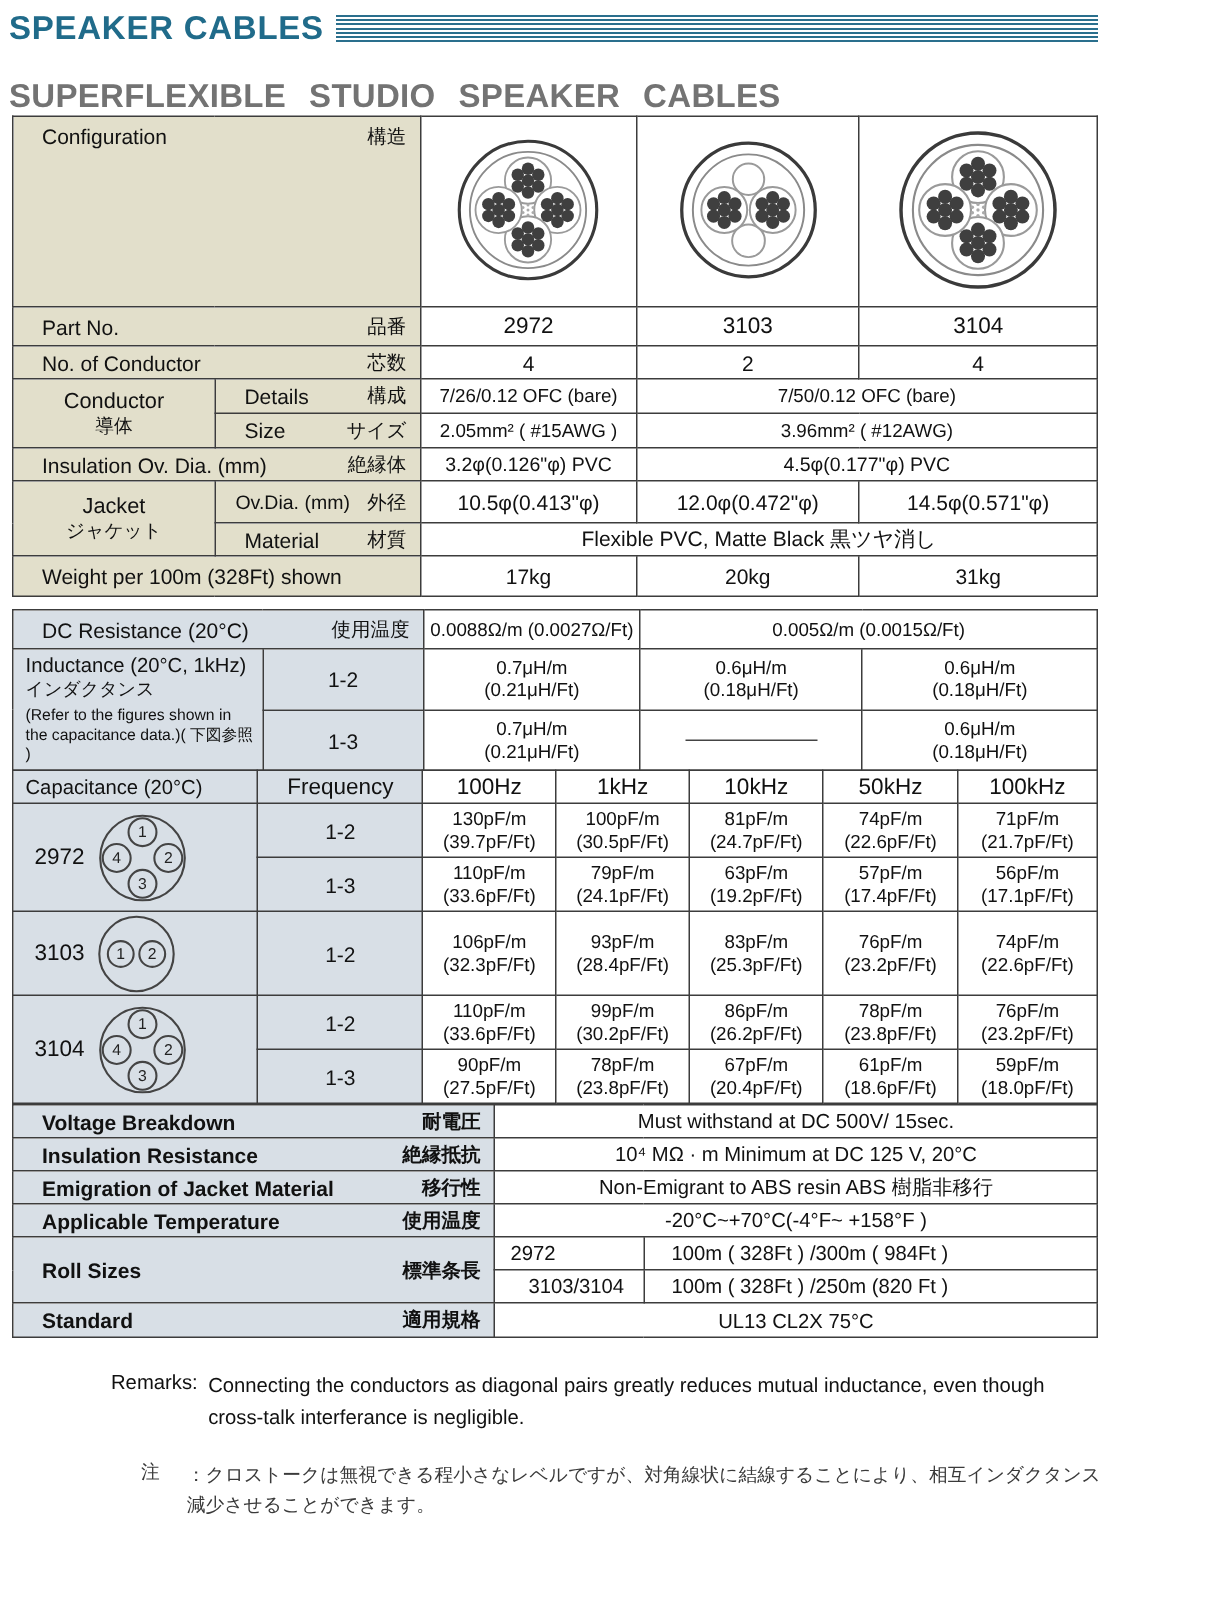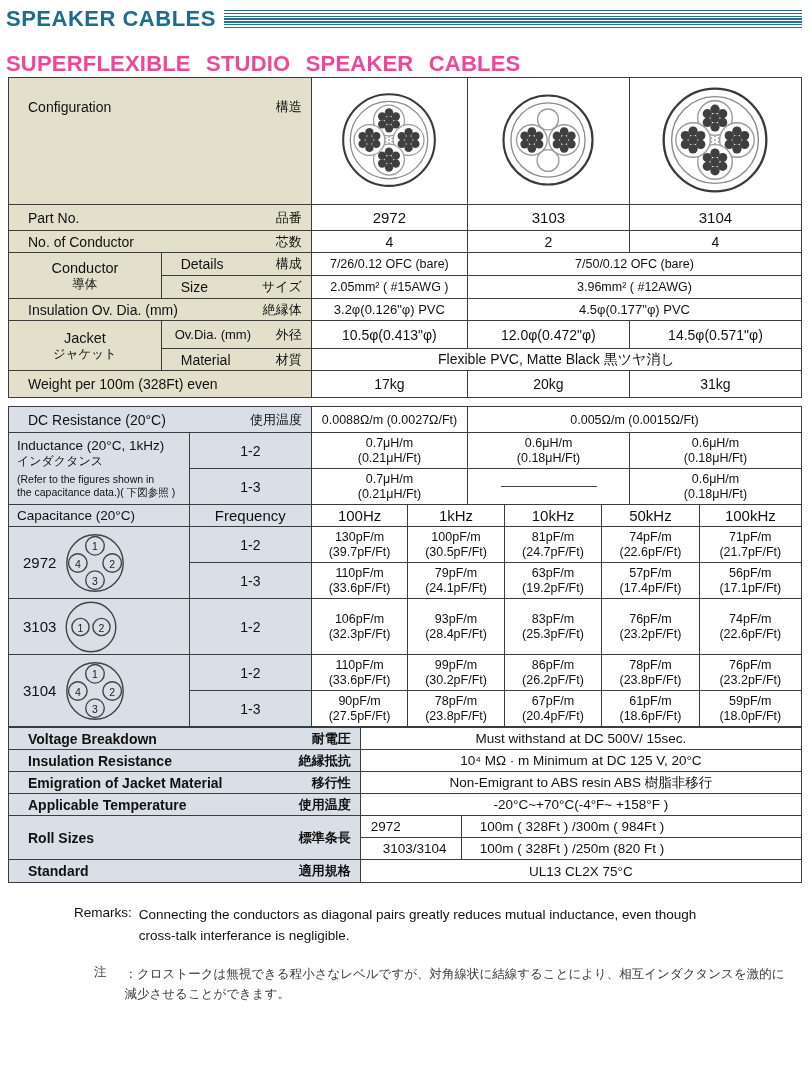--- a/index.html
+++ b/index.html
@@ -1,38 +1,38 @@
 <!DOCTYPE html>
 <html><head>
 <meta charset="utf-8">
 <style>
   html,body{margin:0;padding:0;background:#fff;}
   body{width:811px;font-family:"Liberation Sans","DejaVu Sans",sans-serif;color:#111;}
-  .page{width:802px;height:1069px;overflow:hidden;position:relative;background:#fff;}
+  .page{width:732px;height:1069px;overflow:hidden;position:relative;background:#fff;}
 
   
   .brandrow{display:flex;align-items:center;padding:6px 0 0 6px;height:26px;}
   .brand{color:#206b8a;font-weight:bold;font-size:22px;letter-spacing:.5px;white-space:nowrap;}
   .stripes{flex:1;height:19px;margin-left:8px;background:repeating-linear-gradient(180deg,#2a6f8d 0,#2a6f8d 1.4px,#ffffff 1.4px,#ffffff 2.8px);}
-  .title{margin:19px 0 0 6px;font-size:22px;font-weight:bold;color:#ec4899;word-spacing:9px;letter-spacing:.2px;}
+  .title{margin:19px 0 0 6px;font-size:22px;font-weight:bold;color:#737373;word-spacing:9px;letter-spacing:.2px;}
   .secheading{margin:22px 0 6px 6px;font-size:15.5px;font-weight:bold;word-spacing:5px;}
   .secheading .jp{margin-left:26px;font-size:14.5px;}
   .secheading2{margin:16px 0 5px 6px;font-size:15.5px;font-weight:bold;}
   .secheading2 .jp{margin-left:20px;font-size:14.5px;}
 
   
   table{border-collapse:collapse;table-layout:fixed;margin-left:8px;}
   td{border:1px solid #3c3c3c;padding:0 3px;text-align:center;vertical-align:middle;font-size:13px;color:#111;overflow:hidden;}
   .beige{background:#e2dfcb;}
   .blue{background:#d8dfe6;}
   .lr{display:flex;justify-content:space-between;align-items:center;padding:0 6px 0 16px;}
   .lr .en{font-size:14px;text-align:left;}
   .lr .jp{font-size:13px;}
   .top{vertical-align:top;}
-  .top .lr{padding-top:20px;gap:36px;}
+  .top .lr{padding-top:4px;gap:36px;}
   .ctr2{text-align:center;line-height:1.25;}
   .ctr2 .en{font-size:14.5px;display:block;}
   .ctr2 .jp{font-size:12.5px;display:block;}
   .v2l{white-space:pre-line;line-height:1.18;font-size:12.5px;}
   .pre{white-space:pre-line;}
   .big{font-size:15px;}
   .med{font-size:14px;}
   .sm{font-size:12.5px;}
   .freqhead{font-size:15px;}
   .t2b{margin-top:-1px;padding-left:13px;}
@@ -238,21 +238,21 @@
         <div class="lr">
               <span class="en">Material</span>
               <span class="jp">材質</span>
             </div>
       </td>
       <td class="med" colspan="3">Flexible PVC, Matte Black  黒ツヤ消し</td>
     </tr>
     <tr style="height:27px">
       <td class="beige" colspan="2">
         <div class="lr">
-              <span class="en">Weight per 100m (328Ft) even</span>
+              <span class="en">Weight per 100m (328Ft) shown</span>
             </div>
       </td>
       <td class="med">17kg</td>
       <td class="med">20kg</td>
       <td class="med">31kg</td>
     </tr>
   </tbody>
     </table>
 
   <table class="t2a" style="margin-top:8px">

